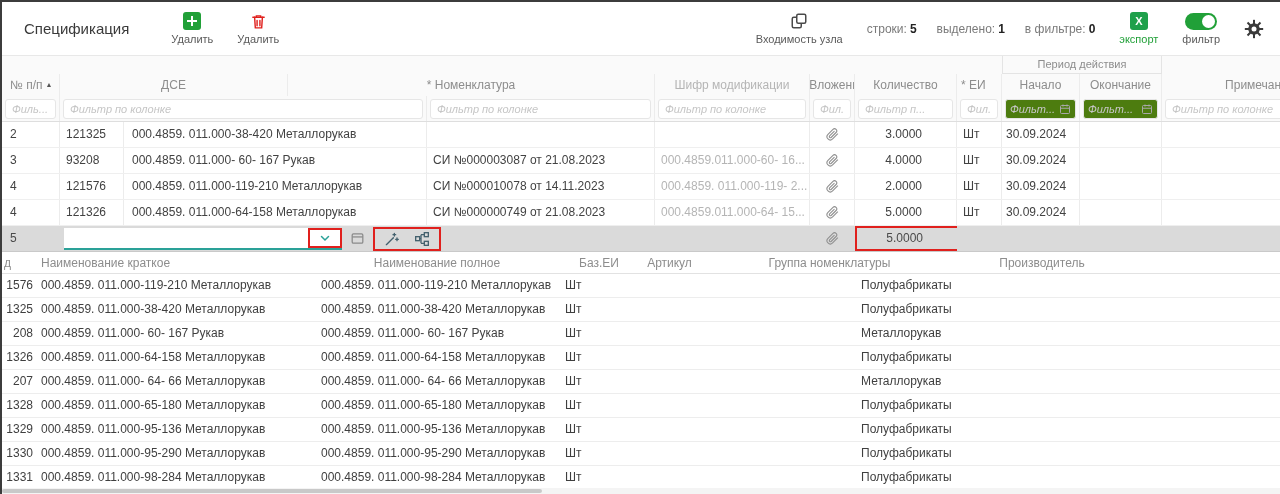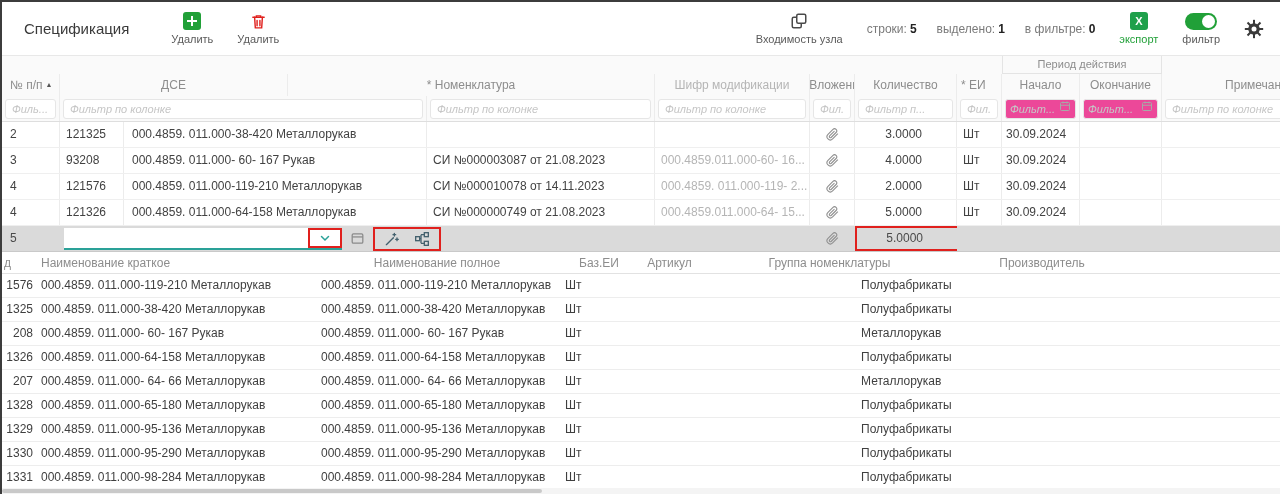--- a/index.html
+++ b/index.html
@@ -32,21 +32,21 @@
   .group-row{height:18px;background:#fafafa}
   .gspacer{flex:none;height:100%}
   .gcell{flex:none;width:160px;border:1px solid #e4e4e4;border-top:none;font-size:11px;color:#8d8d8d;text-align:center;line-height:16px;background:#fafafa}
   .header-row{height:22px;background:#fafafa}
   .hcell{font-size:12px;color:#8d8d8d;line-height:22px;text-align:center;padding:0 4px}
   .hcell.left{text-align:left;padding-left:8px}
   .sort{font-size:7px;color:#555;margin-left:3px;vertical-align:2px}
   .filter-row{height:26px;background:#fafafa;border-bottom:1px solid #dedede}
   .filter-row .hcell{display:flex;align-items:center;padding:0 3px}
   .flt{width:100%;height:20px;border:1px solid #e6e6e6;border-radius:3px;background:#fff;font-size:11px;padding:0 6px;outline:none;min-width:0}
-  .flt-wrap{display:flex;width:100%;height:20px;border:1px solid #e6e6e6;border-radius:3px;background:#ec4899;padding:0 4px;gap:2px}
+  .flt-wrap{display:flex;align-items:center;width:100%;height:20px;border:1px solid #e6e6e6;border-radius:3px;background:#4d7c0f;padding:0 4px;gap:2px}
   .flt-wrap input{border:none;outline:none;flex:1;min-width:0;font-size:11px;background:transparent}
   .flt::placeholder,.flt-wrap input::placeholder{color:#c6c6c6;font-style:italic}
   .trow{height:26px;border-bottom:1px solid #efefef;background:#fff}
   .cell{font-size:12px;line-height:25px;color:#424242;padding:0 6px}
   .c-num{width:58px;padding-left:8px}
   .c-nom{width:367px}
   .c-code{width:64px;text-align:left;padding-right:5px}
   .c-name{width:303px;padding-left:8px}
   .c-dse{width:228px}
   .c-mod{width:155px;color:#b5b5b5}

